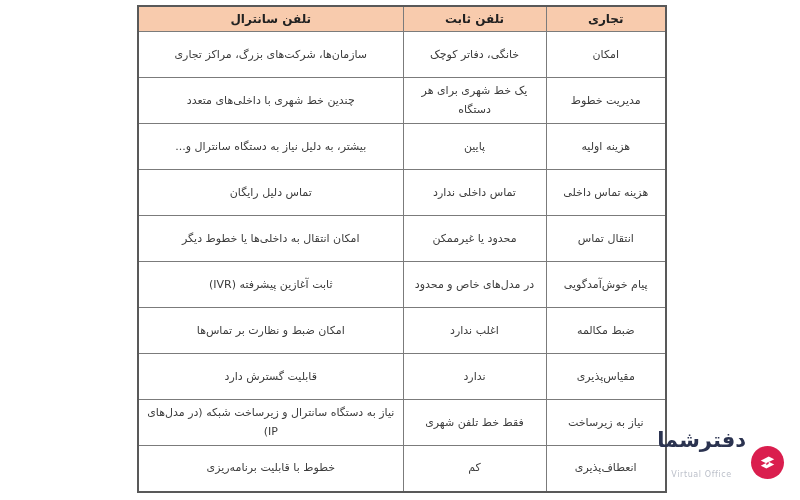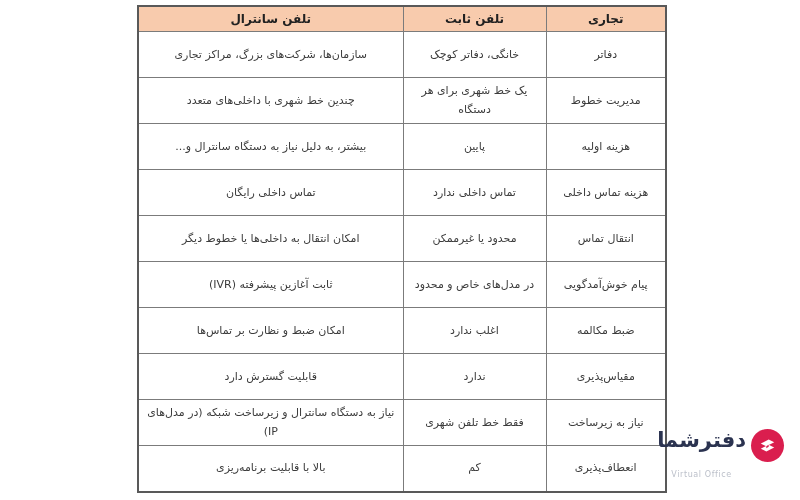--- a/index.html
+++ b/index.html
@@ -50,21 +50,21 @@
   table.comparison tbody tr { height: 46px; }
 
   
   .logo {
     position: absolute;
     top: 429px;
     right: 16px;
     display: flex;
     flex-direction: row;          
     direction: rtl;
-    align-items: flex-start;
+    align-items: flex-end;
     gap: 5px;
   }
   .logo-circle {
     width: 33px;
     height: 33px;
     border-radius: 50%;
     background: #DA1E4E;
     display: flex;
     align-items: center;
     justify-content: center;
@@ -106,41 +106,41 @@
     </colgroup>
     <thead>
       <tr>
         <th>تجاری</th>
         <th>تلفن ثابت</th>
         <th>تلفن سانترال</th>
       </tr>
     </thead>
     <tbody>
     <tr>
-      <td>دفاتر</td>
+      <td>امکان</td>
       <td>خانگی، دفاتر کوچک</td>
       <td>سازمان‌ها، شرکت‌های بزرگ، مراکز تجاری</td>
     </tr>
 
     <tr>
       <td>مدیریت خطوط</td>
       <td>یک خط شهری برای هر دستگاه</td>
       <td>چندین خط شهری با داخلی‌های متعدد</td>
     </tr>
 
     <tr>
       <td>هزینه اولیه</td>
       <td>پایین</td>
       <td>بیشتر، به دلیل نیاز به دستگاه سانترال و...</td>
     </tr>
 
     <tr>
       <td>هزینه تماس داخلی</td>
       <td>تماس داخلی ندارد</td>
-      <td>تماس داخلی رایگان</td>
+      <td>تماس دلیل رایگان</td>
     </tr>
 
     <tr>
       <td>انتقال تماس</td>
       <td>محدود یا غیرممکن</td>
       <td>امکان انتقال به داخلی‌ها یا خطوط دیگر</td>
     </tr>
 
     <tr>
       <td>پیام خوش‌آمدگویی</td>
@@ -162,21 +162,21 @@
 
     <tr>
       <td>نیاز به زیرساخت</td>
       <td>فقط خط تلفن شهری</td>
       <td>نیاز به دستگاه سانترال و زیرساخت شبکه (در مدل‌های IP)</td>
     </tr>
 
     <tr>
       <td>انعطاف‌پذیری</td>
       <td>کم</td>
-      <td>بالا با قابلیت برنامه‌ریزی</td>
+      <td>خطوط با قابلیت برنامه‌ریزی</td>
     </tr>
   </tbody>
   </table>
 
   <div class="logo">
     <div class="logo-circle">
       <svg viewBox="0 0 24 24" aria-hidden="true">
         <path d="M3.5 9.5 L13.5 4.5 L20.5 8 L10.5 13 Z" fill="#ffffff"></path>
         <path d="M3.5 16 L13.5 11 L20.5 14.5 L10.5 19.5 Z" fill="#ffffff"></path>
         <path d="M10.5 13 L13.5 11 L13.5 13.5 L10.5 15.5 Z" fill="#DA1E4E"></path>

